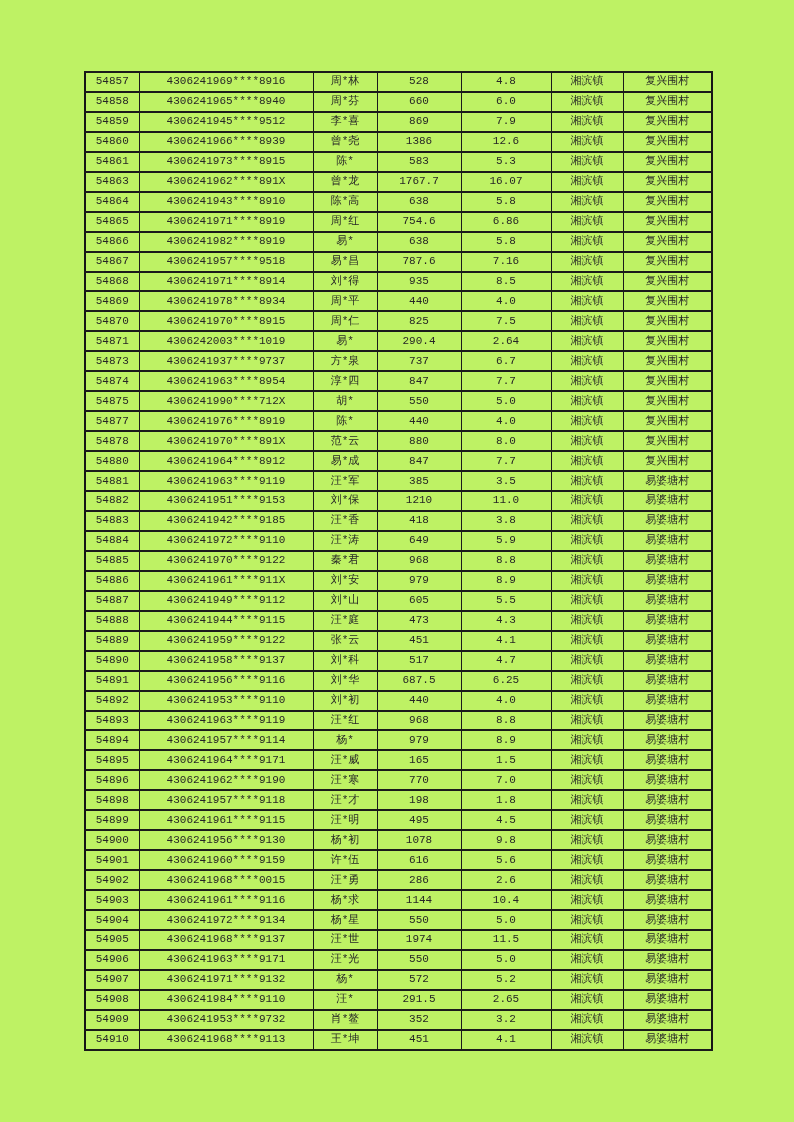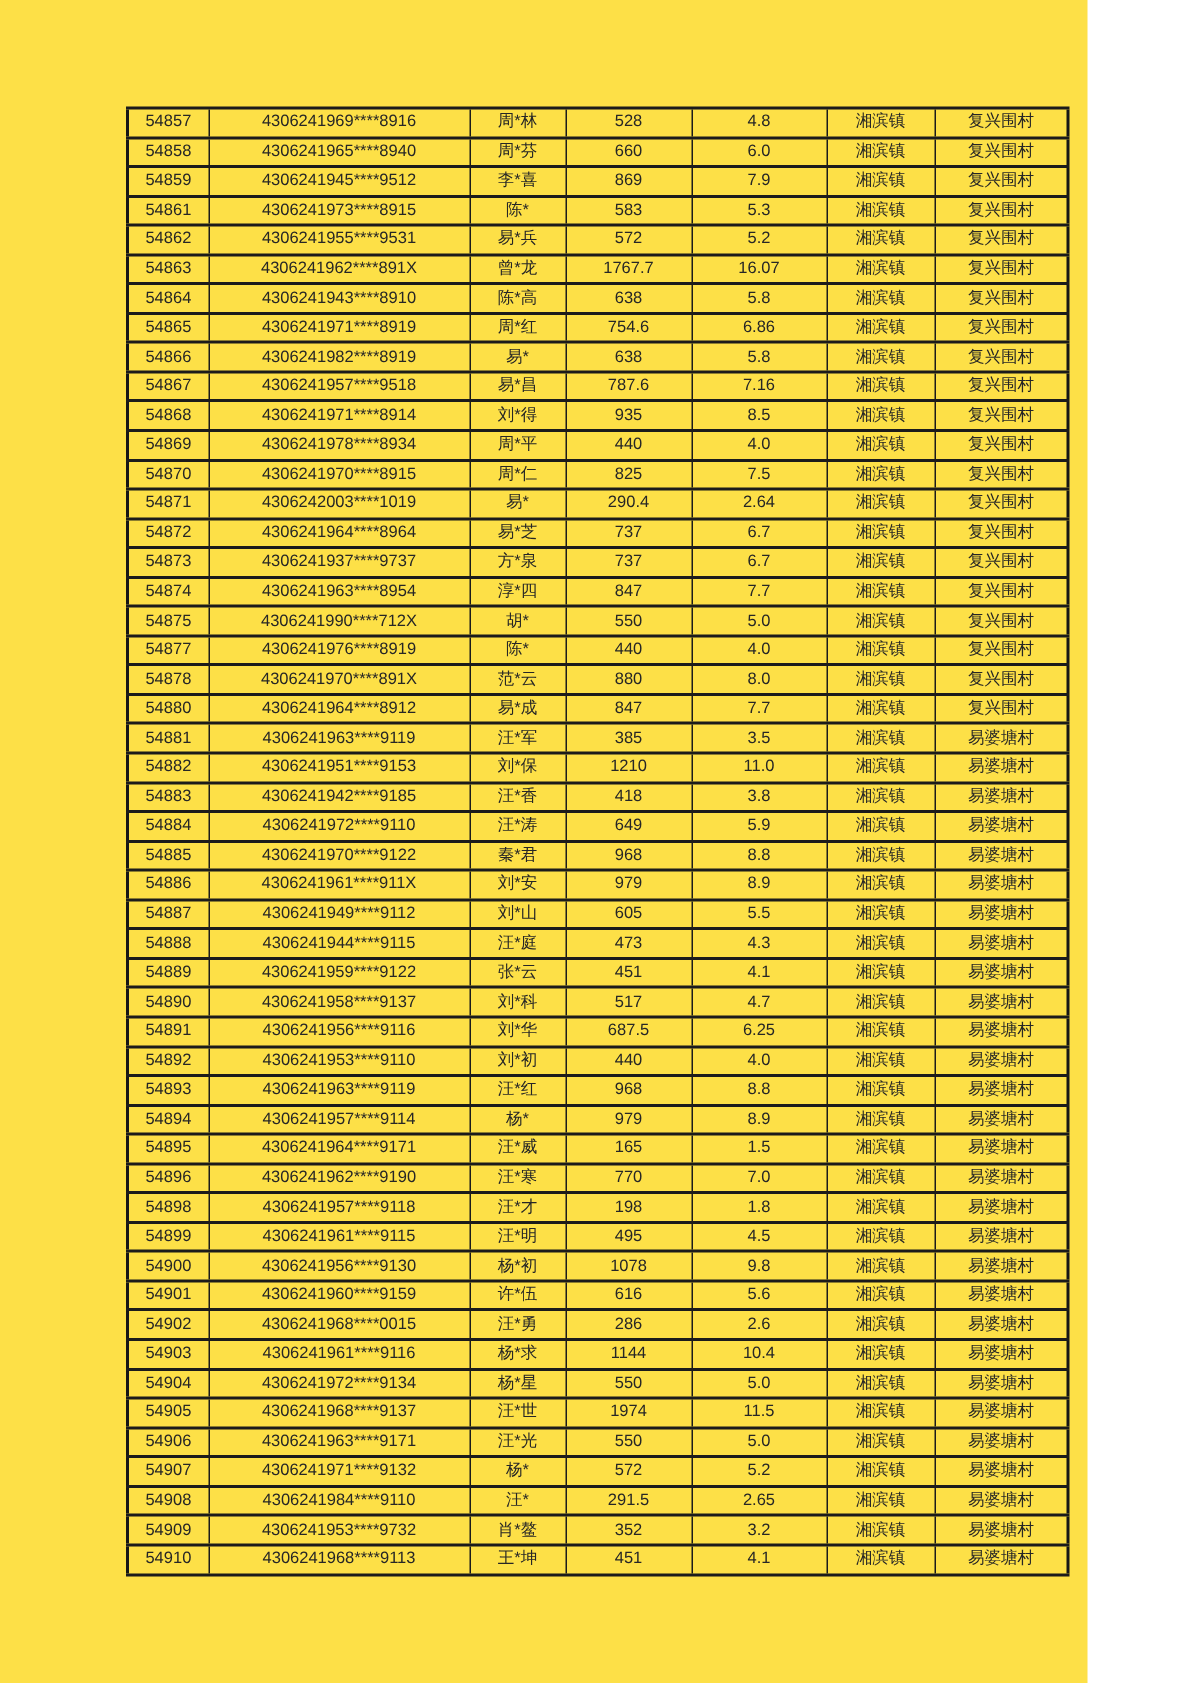--- a/index.html
+++ b/index.html
@@ -1,21 +1,21 @@
 <!DOCTYPE html>
 <html><head>
 <meta charset="utf-8">
 <style>
   html, body { margin: 0; padding: 0; background: #ffffff; }
   .page {
-    width: 725px;
+    width: 794px;
     height: 1122px;
     position: relative;
-    background: #fde047;
-    font-family: Liberation Sans, sans-serif;
+    background: #bef264;
+    font-family: Liberation Mono, monospace;
     color: #1f1f1f;
     overflow: hidden;
   }
   table.doc-table {
     position: absolute;
     left: 84px;
     top: 71px;
     width: 627px;
     height: 980px;
     border-collapse: collapse;
@@ -80,38 +80,38 @@
         <tr>
           <td>54859</td>
           <td>4306241945****9512</td>
           <td>李*喜</td>
           <td>869</td>
           <td>7.9</td>
           <td>湘滨镇</td>
           <td>复兴围村</td>
         </tr>
         <tr>
+          <td>54860</td>
+          <td>4306241966****8939</td>
+          <td>曾*尧</td>
+          <td>1386</td>
+          <td>12.6</td>
+          <td>湘滨镇</td>
+          <td>复兴围村</td>
+        </tr>
+        <tr>
           <td>54861</td>
           <td>4306241973****8915</td>
           <td>陈*</td>
           <td>583</td>
           <td>5.3</td>
           <td>湘滨镇</td>
           <td>复兴围村</td>
         </tr>
         <tr>
-          <td>54862</td>
-          <td>4306241955****9531</td>
-          <td>易*兵</td>
-          <td>572</td>
-          <td>5.2</td>
-          <td>湘滨镇</td>
-          <td>复兴围村</td>
-        </tr>
-        <tr>
           <td>54863</td>
           <td>4306241962****891X</td>
           <td>曾*龙</td>
           <td>1767.7</td>
           <td>16.07</td>
           <td>湘滨镇</td>
           <td>复兴围村</td>
         </tr>
         <tr>
           <td>54864</td>
@@ -179,29 +179,20 @@
         <tr>
           <td>54871</td>
           <td>4306242003****1019</td>
           <td>易*</td>
           <td>290.4</td>
           <td>2.64</td>
           <td>湘滨镇</td>
           <td>复兴围村</td>
         </tr>
         <tr>
-          <td>54872</td>
-          <td>4306241964****8964</td>
-          <td>易*芝</td>
-          <td>737</td>
-          <td>6.7</td>
-          <td>湘滨镇</td>
-          <td>复兴围村</td>
-        </tr>
-        <tr>
           <td>54873</td>
           <td>4306241937****9737</td>
           <td>方*泉</td>
           <td>737</td>
           <td>6.7</td>
           <td>湘滨镇</td>
           <td>复兴围村</td>
         </tr>
         <tr>
           <td>54874</td>

